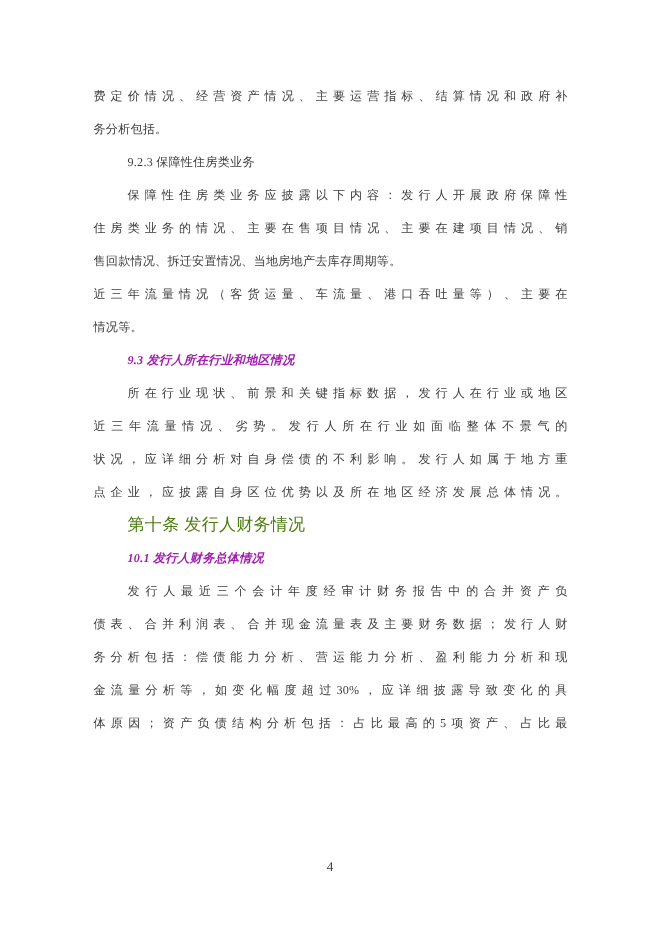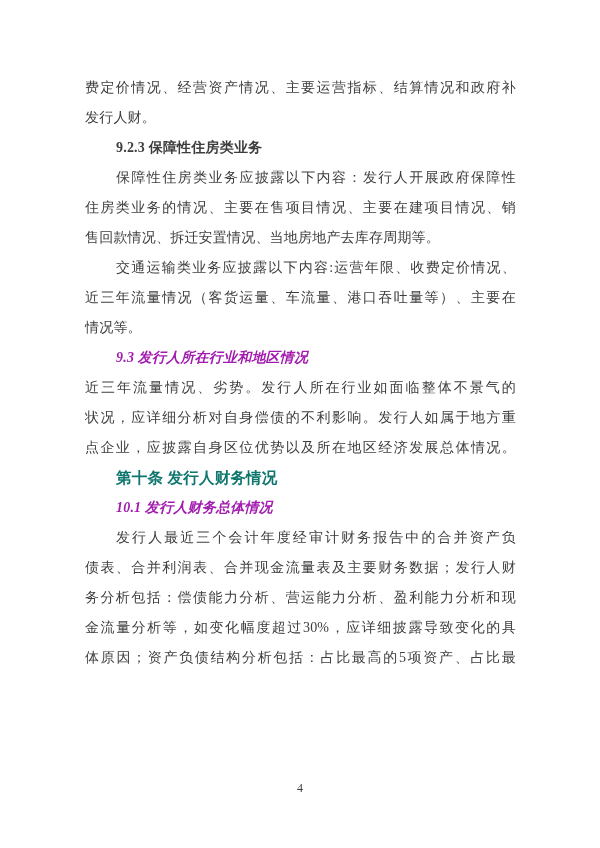--- a/index.html
+++ b/index.html
@@ -20,78 +20,78 @@
   }
   .text-block {
     position: absolute;
     left: 85px;
     top: 73px;
     width: 431px;
   }
   .line {
     height: 30px;
     line-height: 30px;
-    font-size: 14px;
+    font-size: 11px;
     letter-spacing: 0.2px;
     white-space: nowrap;
   }
   
   .fill {
     white-space: normal;
     text-align: justify;
     text-align-last: justify;
   }
   
   .indent {
     text-indent: 31px;
   }
   
   .h-num {
-    font-weight: 700;
+    font-weight: 400;
   }
   
   .h-kai {
     font-weight: 700;
     font-style: italic;
     color: #a21caf;
   }
   
   .h-hei {
     font-family: "Liberation Sans", sans-serif;
-    font-weight: 700;
+    font-weight: 400;
     font-size: 15.5px;
-    color: #0f766e;
+    color: #4d7c0f;
   }
   .page-number {
     position: absolute;
     top: 781px;
     left: 0;
     width: 600px;
     text-align: center;
     font-size: 12px;
     line-height: 14px;
     color: #3d3d3d;
     font-family: "Liberation Serif", serif;
   }
 </style>
 </head>
 <body>
 
 <div class="page">
   <div class="text-block">
     <div class="line fill">费定价情况、经营资产情况、主要运营指标、结算情况和政府补</div>
-    <div class="line">发行人财。</div>
+    <div class="line">务分析包括。</div>
     <div class="line h-num indent">9.2.3 保障性住房类业务</div>
     <div class="line fill indent">保障性住房类业务应披露以下内容：发行人开展政府保障性</div>
     <div class="line fill">住房类业务的情况、主要在售项目情况、主要在建项目情况、销</div>
     <div class="line">售回款情况、拆迁安置情况、当地房地产去库存周期等。</div>
-    <div class="line fill indent">交通运输类业务应披露以下内容:运营年限、收费定价情况、</div>
     <div class="line fill">近三年流量情况（客货运量、车流量、港口吞吐量等）、主要在</div>
     <div class="line">情况等。</div>
     <div class="line h-kai indent">9.3 发行人所在行业和地区情况</div>
+    <div class="line fill indent">所在行业现状、前景和关键指标数据，发行人在行业或地区</div>
     <div class="line fill">近三年流量情况、劣势。发行人所在行业如面临整体不景气的</div>
     <div class="line fill">状况，应详细分析对自身偿债的不利影响。发行人如属于地方重</div>
     <div class="line fill">点企业，应披露自身区位优势以及所在地区经济发展总体情况。</div>
     <div class="line h-hei indent">第十条 发行人财务情况</div>
     <div class="line h-kai indent">10.1 发行人财务总体情况</div>
     <div class="line fill indent">发行人最近三个会计年度经审计财务报告中的合并资产负</div>
     <div class="line fill">债表、合并利润表、合并现金流量表及主要财务数据；发行人财</div>
     <div class="line fill">务分析包括：偿债能力分析、营运能力分析、盈利能力分析和现</div>
     <div class="line fill">金流量分析等，如变化幅度超过30%，应详细披露导致变化的具</div>
     <div class="line fill">体原因；资产负债结构分析包括：占比最高的5项资产、占比最</div>

